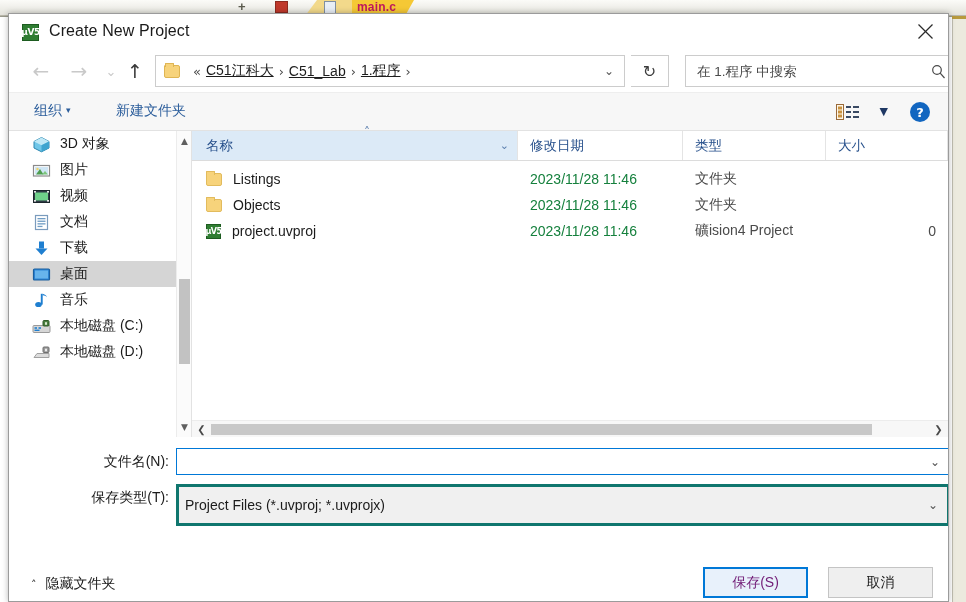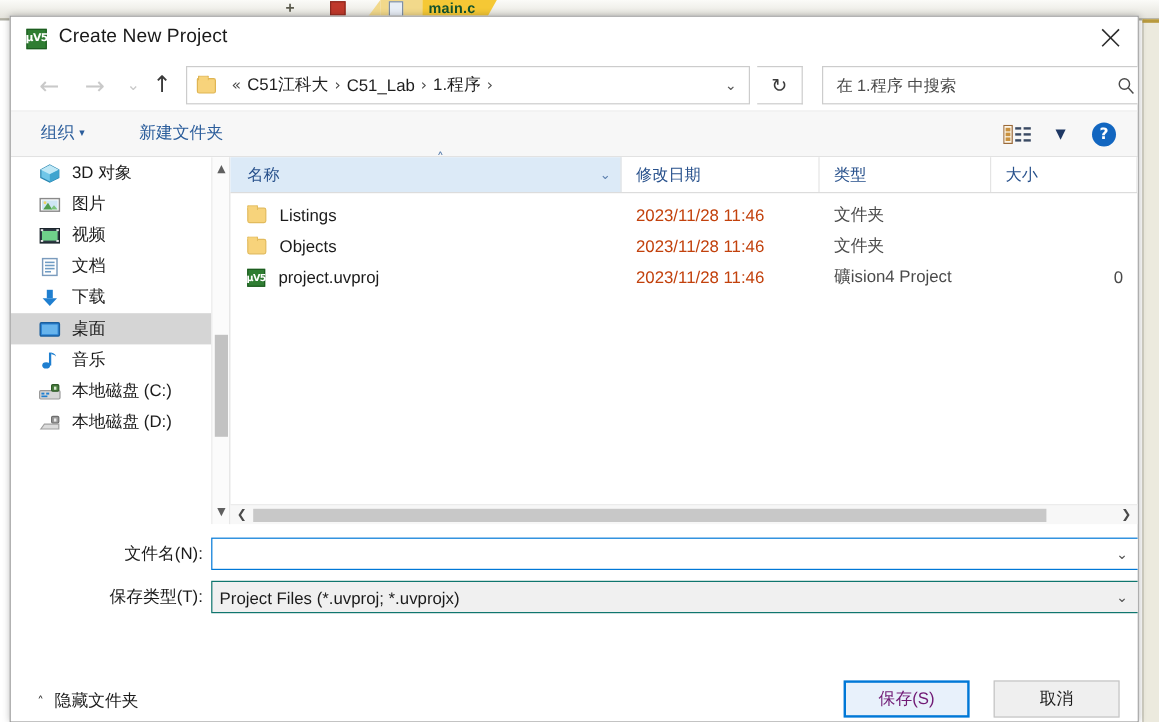--- a/index.html
+++ b/index.html
@@ -35,21 +35,21 @@
     background: #f2d98b;
   }
   .bg-tab-docicon {
     position: absolute; left: 324px; top: 1px; width: 12px; height: 13px;
     background: #e8eef6; border: 1px solid #7f8fa3;
   }
   .bg-tab-main {
     position: absolute; left: 352px; top: 0; height: 16px;
     padding: 0 9px 0 5px;
     background: #f5c835;
-    font-size: 12px; font-weight: bold; color: #14532d;
+    font-size: 12px; font-weight: bold; color: #be185d;
     line-height: 15px; letter-spacing: .2px; text-align: center;
   }
   .bg-tab-tail {
     position: absolute; left: 405px; top: 0; width: 0; height: 0;
     border-top: 16px solid #f5c835; border-right: 9px solid transparent;
   }
   #bg-right-strip {
     position: absolute; left: 952px; top: 16px; width: 14px; bottom: 0;
     background: #eceade;
     border-left: 1px solid #bfbdb0;
@@ -126,21 +126,21 @@
   #addr-folder-icon::before {
     content: ""; position: absolute; left: 0; top: -3px;
     width: 7px; height: 3px; background: #f7d37b;
     border: 1px solid #dfb553; border-bottom: none; border-radius: 1px 1px 0 0;
   }
   .crumb-sep {
     color: #4a4a4a; font-size: 13px; margin: 0 5px;
     font-family: "DejaVu Sans", sans-serif;
   }
   .crumb {
-    font-size: 14px; color: #1d1d1d; white-space: nowrap;
+    font-size: 14px; color: #1d1d1d; white-space: nowrap; text-decoration: underline;
   }
   #addr-dropdown {
     margin-left: auto; width: 30px; height: 30px;
     display: flex; align-items: center; justify-content: center;
     color: #585858; font-size: 12px;
     font-family: "DejaVu Sans", sans-serif;
   }
   #refresh-button {
     position: absolute; left: 622px; top: 5px; width: 38px; height: 32px;
     border: 1px solid #cccccc; border-left: none; background: #fff;
@@ -264,21 +264,21 @@
     position: absolute; right: 8px; color: #5b7fae; font-size: 11px;
     font-family: "DejaVu Sans", sans-serif;
   }
 
   #rows { flex: 1; overflow: hidden; padding-top: 5px; }
   .file-row { display: flex; align-items: center; height: 26px; font-size: 14px; }
   .cell-name {
     width: 326px; display: flex; align-items: center;
     padding-left: 14px; color: #1b1b1b;
   }
-  .cell-date { width: 165px; padding-left: 12px; color: #c2410c; }
+  .cell-date { width: 165px; padding-left: 12px; color: #15803d; }
   .cell-type { width: 143px; padding-left: 12px; color: #4a4a4a; }
   .cell-size { flex: 1; text-align: right; padding-right: 12px; color: #4a4a4a; }
 
   .folder-icon {
     width: 16px; height: 13px; margin-right: 11px; flex: none;
     background: #f7d37b; border: 1px solid #e2bb5d;
     border-radius: 1px 2px 2px 2px; position: relative;
   }
   .folder-icon::before {
     content: ""; position: absolute; left: -1px; top: -3px;
@@ -327,22 +327,22 @@
   #filename-input input {
     flex: 1; border: none; outline: none; background: transparent;
     margin-left: 6px; font-size: 14px; color: #1b1b1b;
     font-family: "Liberation Sans", sans-serif;
   }
   .combo-caret {
     width: 28px; text-align: center; color: #555; font-size: 12px;
     font-family: "DejaVu Sans", sans-serif;
   }
   #filetype-combo {
-    position: absolute; left: 167px; top: 47px; width: 774px; height: 27px;
-    border: 1px solid #0f766e; background: #f0f0f0;
+    position: absolute; left: 167px; top: 47px; width: 774px; height: 42px;
+    border: 3px solid #0f766e; background: #f0f0f0;
     display: flex; align-items: center;
   }
   #filetype-value {
     flex: 1; margin-left: 6px; font-size: 14px; color: #1b1b1b;
     white-space: nowrap;
   }
 
   
   #footer { position: relative; height: 85px; background: #fff; }
   #hide-folders {

